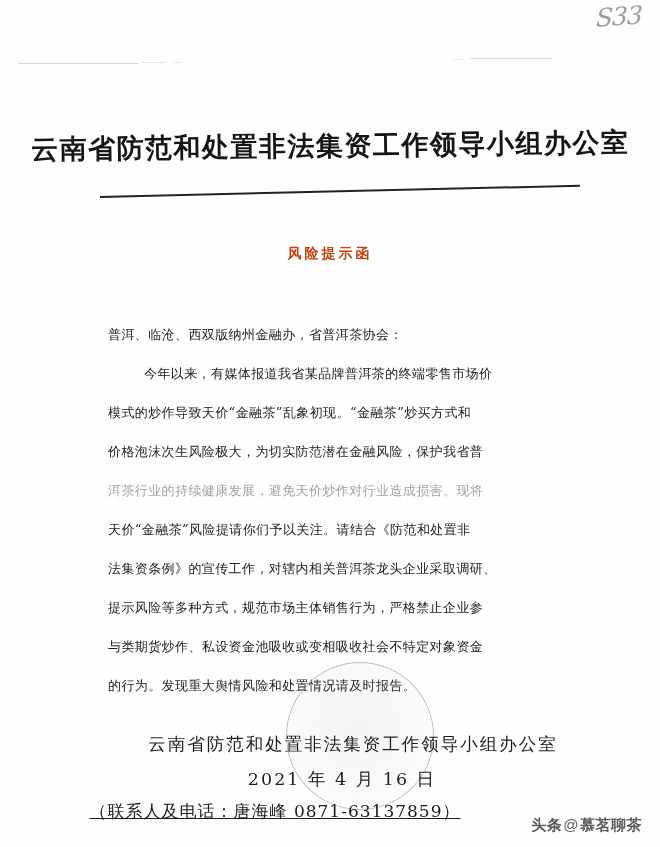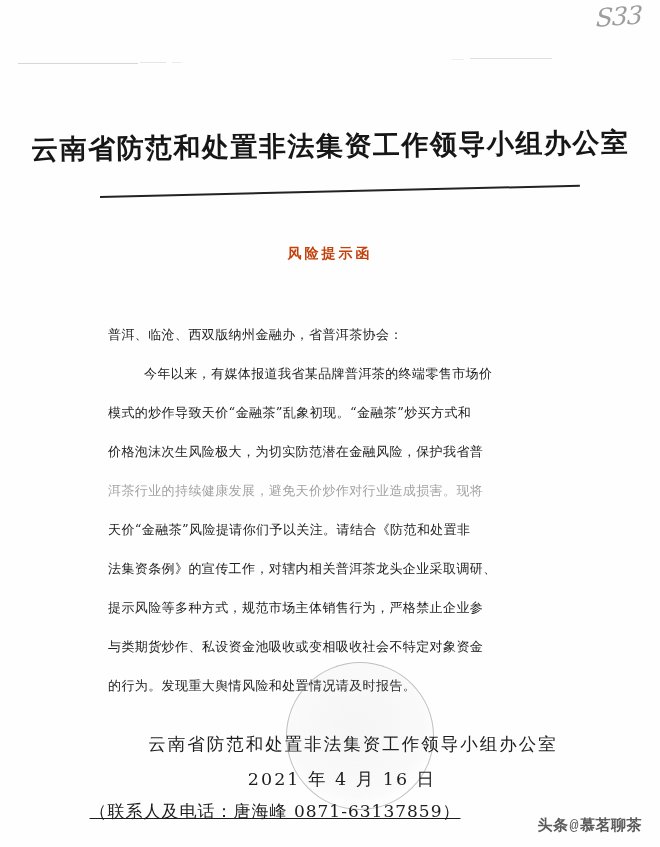--- a/index.html
+++ b/index.html
@@ -156,21 +156,21 @@
     color: #1d1d1d;
     padding-right: 110px;
     text-decoration: underline;
   }
 
   
   .watermark {
     position: absolute;
     right: 18px;
     bottom: 12px;
-    font-family: Liberation Mono, monospace;
+    font-family: Liberation Sans, sans-serif;
     font-size: 15px;
     font-weight: bold;
     color: #4a4a4a;
     letter-spacing: 0.5px;
     opacity: .9;
     white-space: nowrap;
   }
   .watermark .wm-at { font-weight: normal; padding: 0 1px; }
 </style>
 </head>

